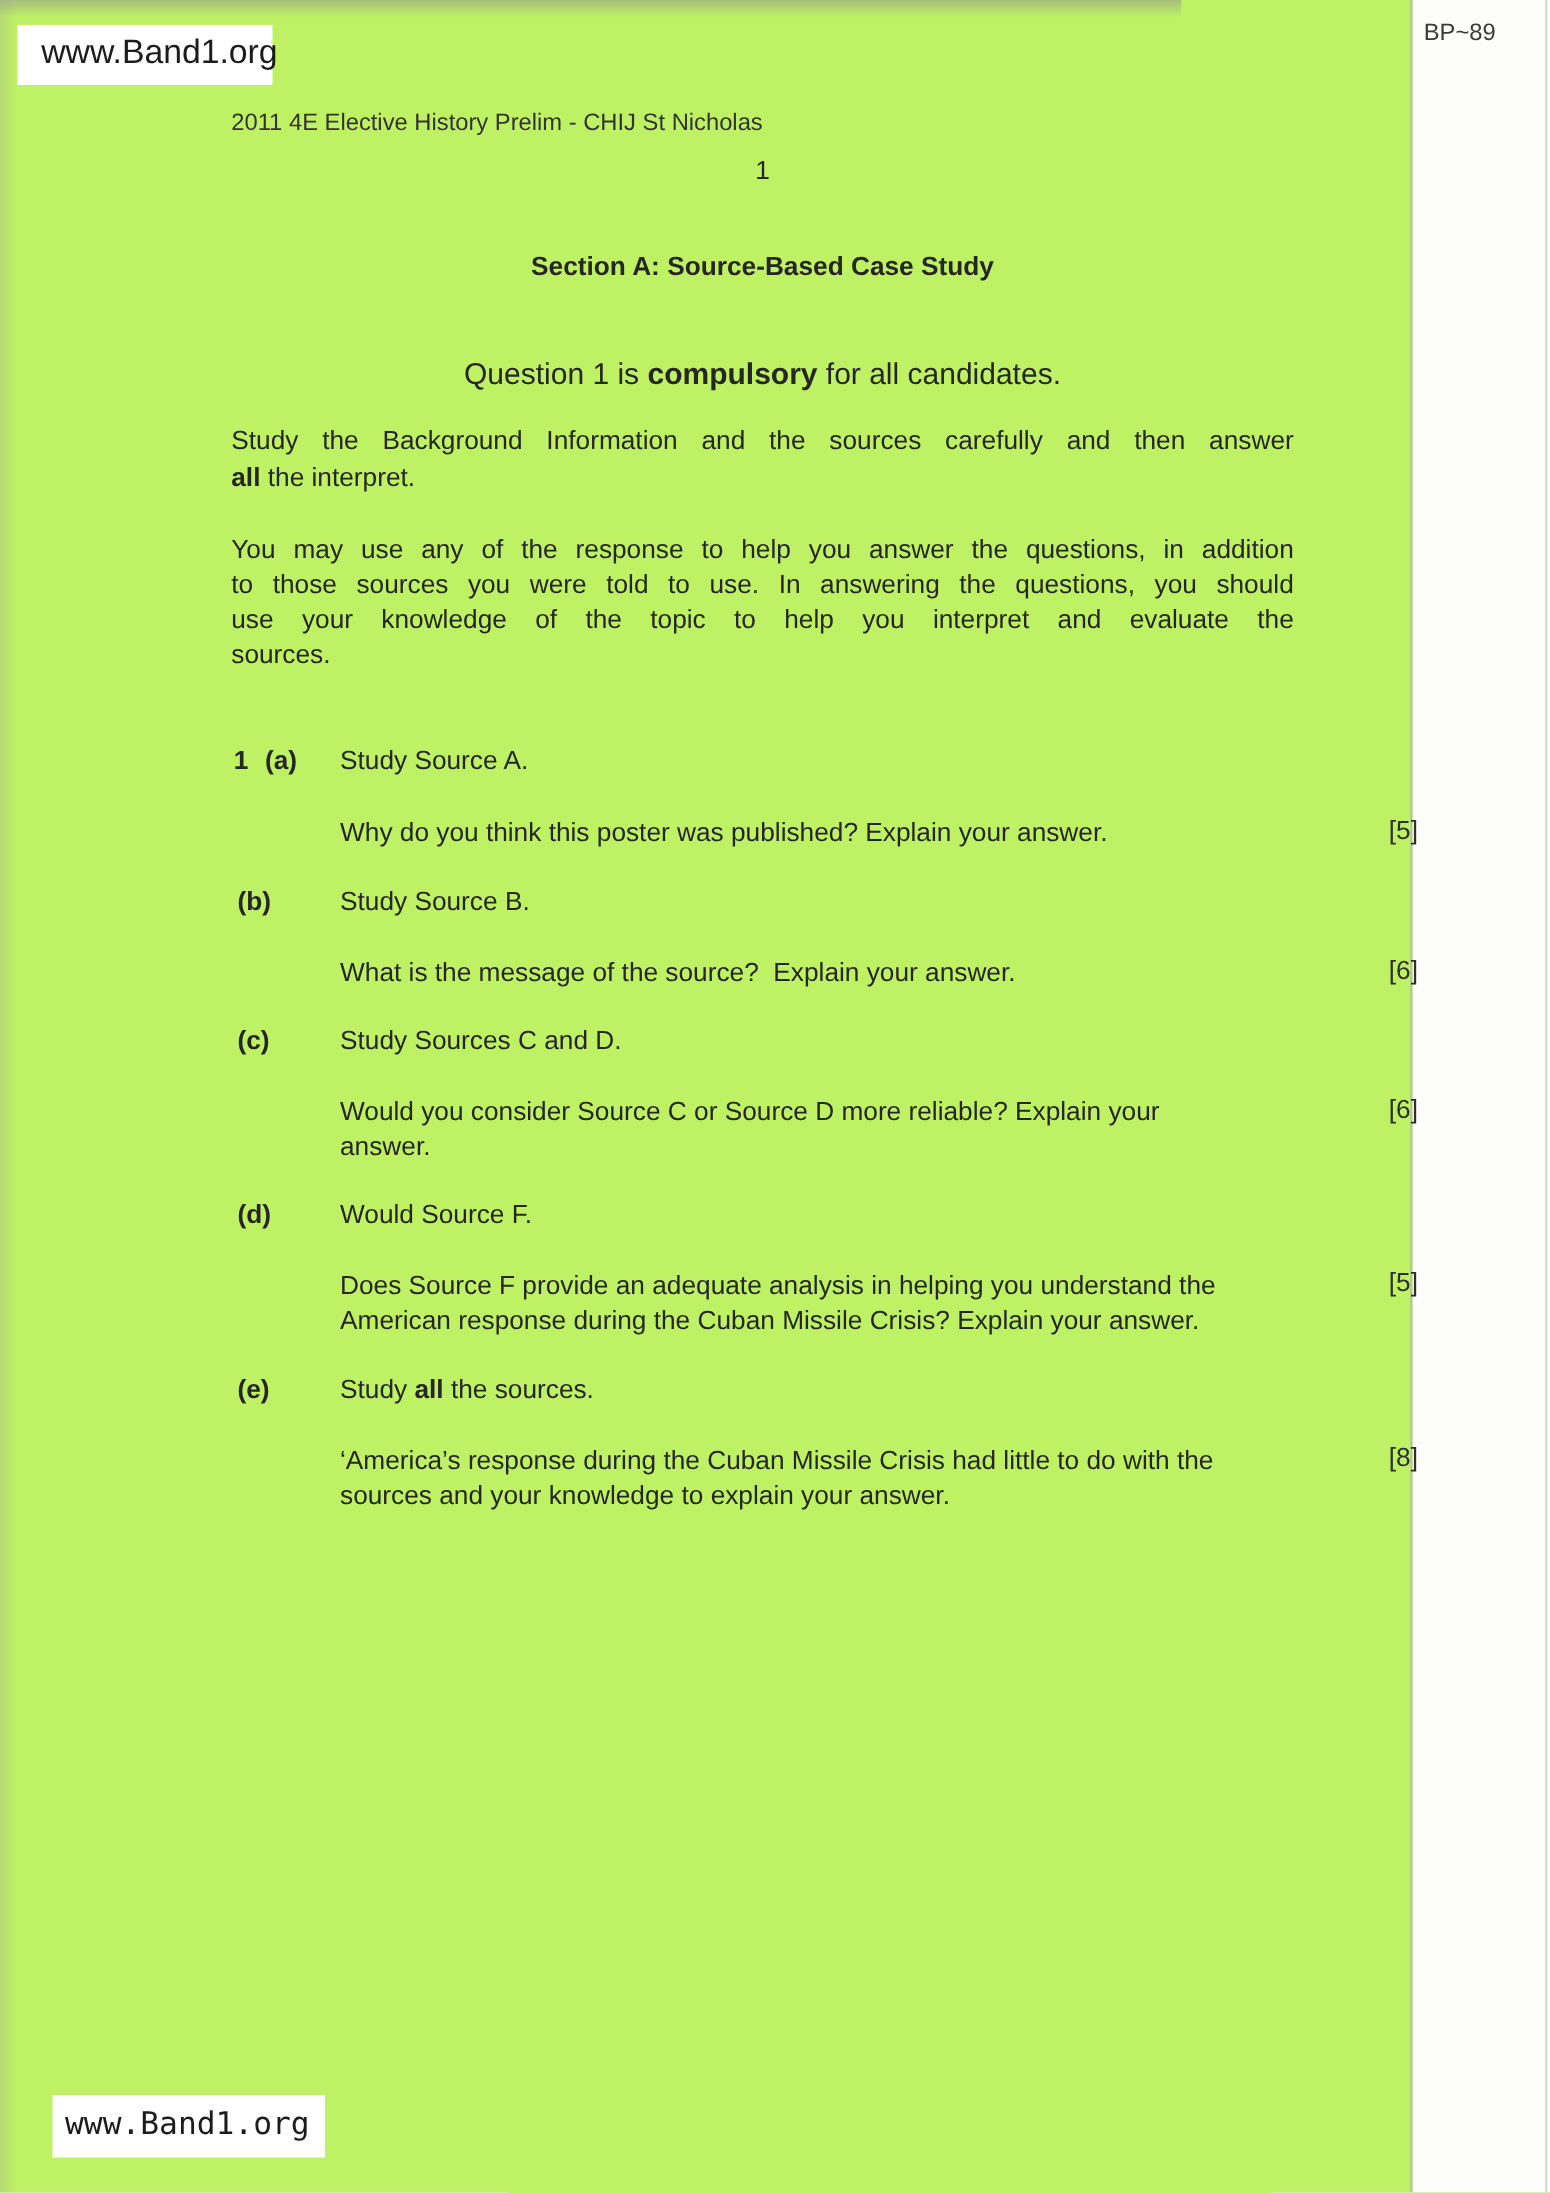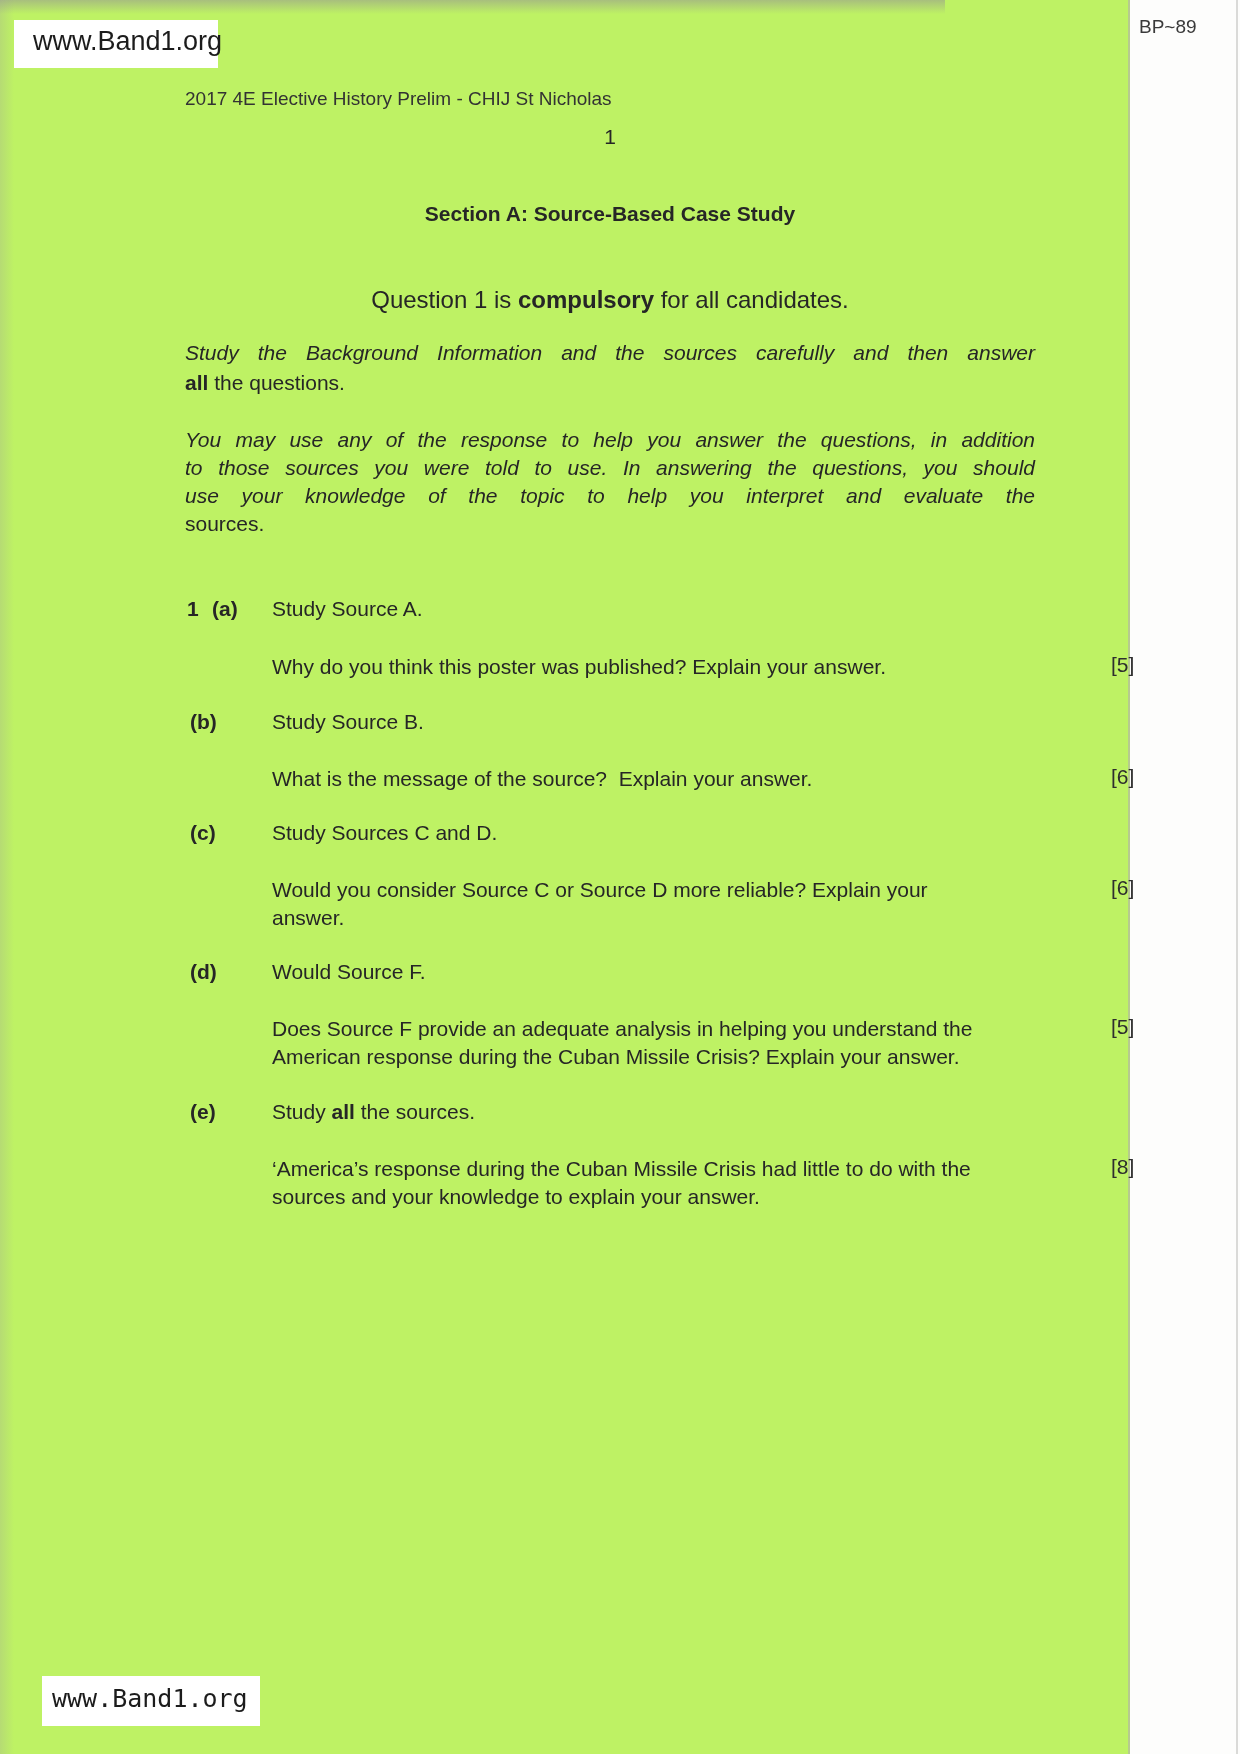--- a/index.html
+++ b/index.html
@@ -34,21 +34,21 @@
 
   .hdr{position:absolute;left:185px;top:88px;font-size:19px;color:#333;}
 
   .center-band{position:absolute;left:185px;width:850px;text-align:center;}
   .pageno{top:125px;font-size:21px;}
   .sec-title{top:202px;font-size:21px;font-weight:bold;}
   .notice{top:286px;font-size:24px;}
 
   .para{position:absolute;left:185px;width:850px;font-size:21px;}
   .para .ln{line-height:28px;white-space:pre-wrap;}
-  .para .ln.just{text-align:justify;text-align-last:justify;font-style:italic;}
+  .para .ln.just{text-align:justify;text-align-last:justify;}
   .p1{top:338px;}
   .p1 .ln{line-height:30px;}
   .p2{top:426px;}
 
   .qnum{position:absolute;left:187px;font-size:21px;font-weight:bold;}
   .qlabel{position:absolute;font-size:21px;font-weight:bold;}
   .qstem{position:absolute;left:272px;font-size:21px;white-space:pre-wrap;}
   .qbody{position:absolute;left:272px;width:772px;font-size:21px;}
   .qbody .ln{line-height:28px;white-space:pre-wrap;}
   .marks{position:absolute;left:1111px;font-size:21px;color:#2e2e2e;}
@@ -63,31 +63,31 @@
   <div class="scan-left"></div>
   <div class="scan-strip-right"></div>
   <div class="fold-line"></div>
   <div class="edge-line"></div>
 
   <div class="wm-box wm-top"></div>
   <div class="wm-top-text">www.Band1.org</div>
 
   <div class="badge">BP~89</div>
 
-  <div class="hdr">2017 4E Elective History Prelim - CHIJ St Nicholas</div>
+  <div class="hdr">2011 4E Elective History Prelim - CHIJ St Nicholas</div>
 
   <div class="center-band pageno">1</div>
 
   <div class="center-band sec-title">Section A: Source-Based Case Study</div>
 
   <div class="center-band notice"><span>Question 1 is </span><b>compulsory</b><span> for all candidates.</span></div>
 
   <div class="para p1">
     <div class="ln just">Study the Background Information and the sources carefully and then answer</div>
-    <div class="ln"><b>all</b><span> the questions.</span></div>
+    <div class="ln"><b>all</b><span> the interpret.</span></div>
   </div>
 
   <div class="para p2">
     <div class="ln just">You may use any of the response to help you answer the questions, in addition</div>
     <div class="ln just">to those sources you were told to use. In answering the questions, you should</div>
     <div class="ln just">use your knowledge of the topic to help you interpret and evaluate the</div>
     <div class="ln">sources.</div>
   </div>
 
   <div class="qnum" style="top:597px;">1</div>

